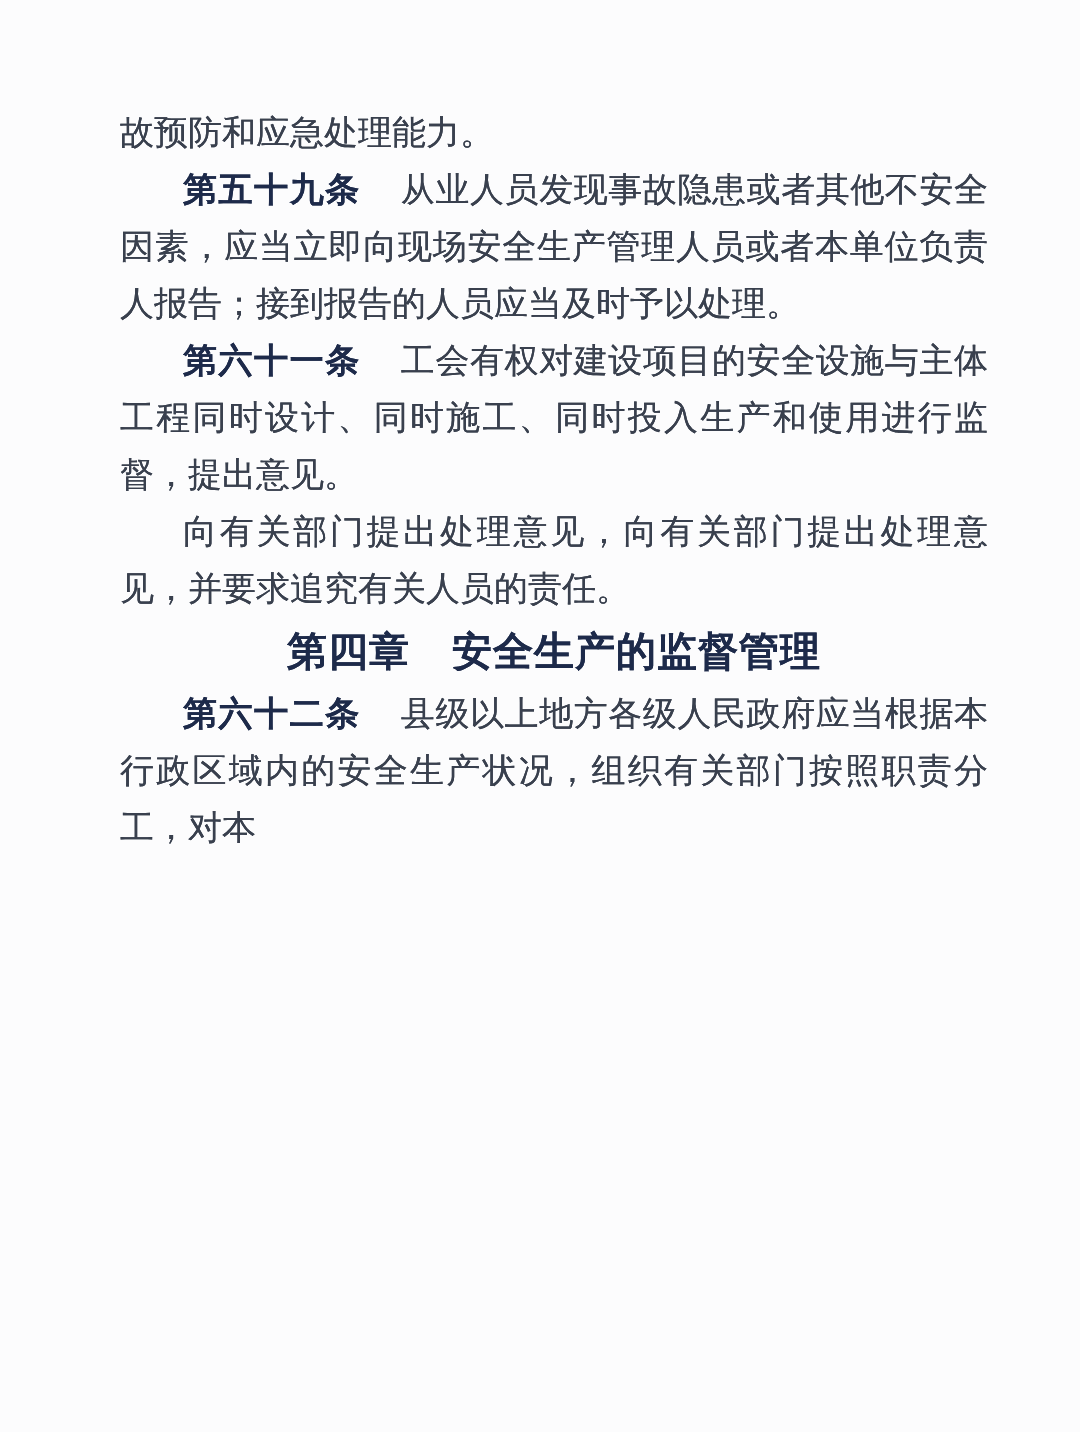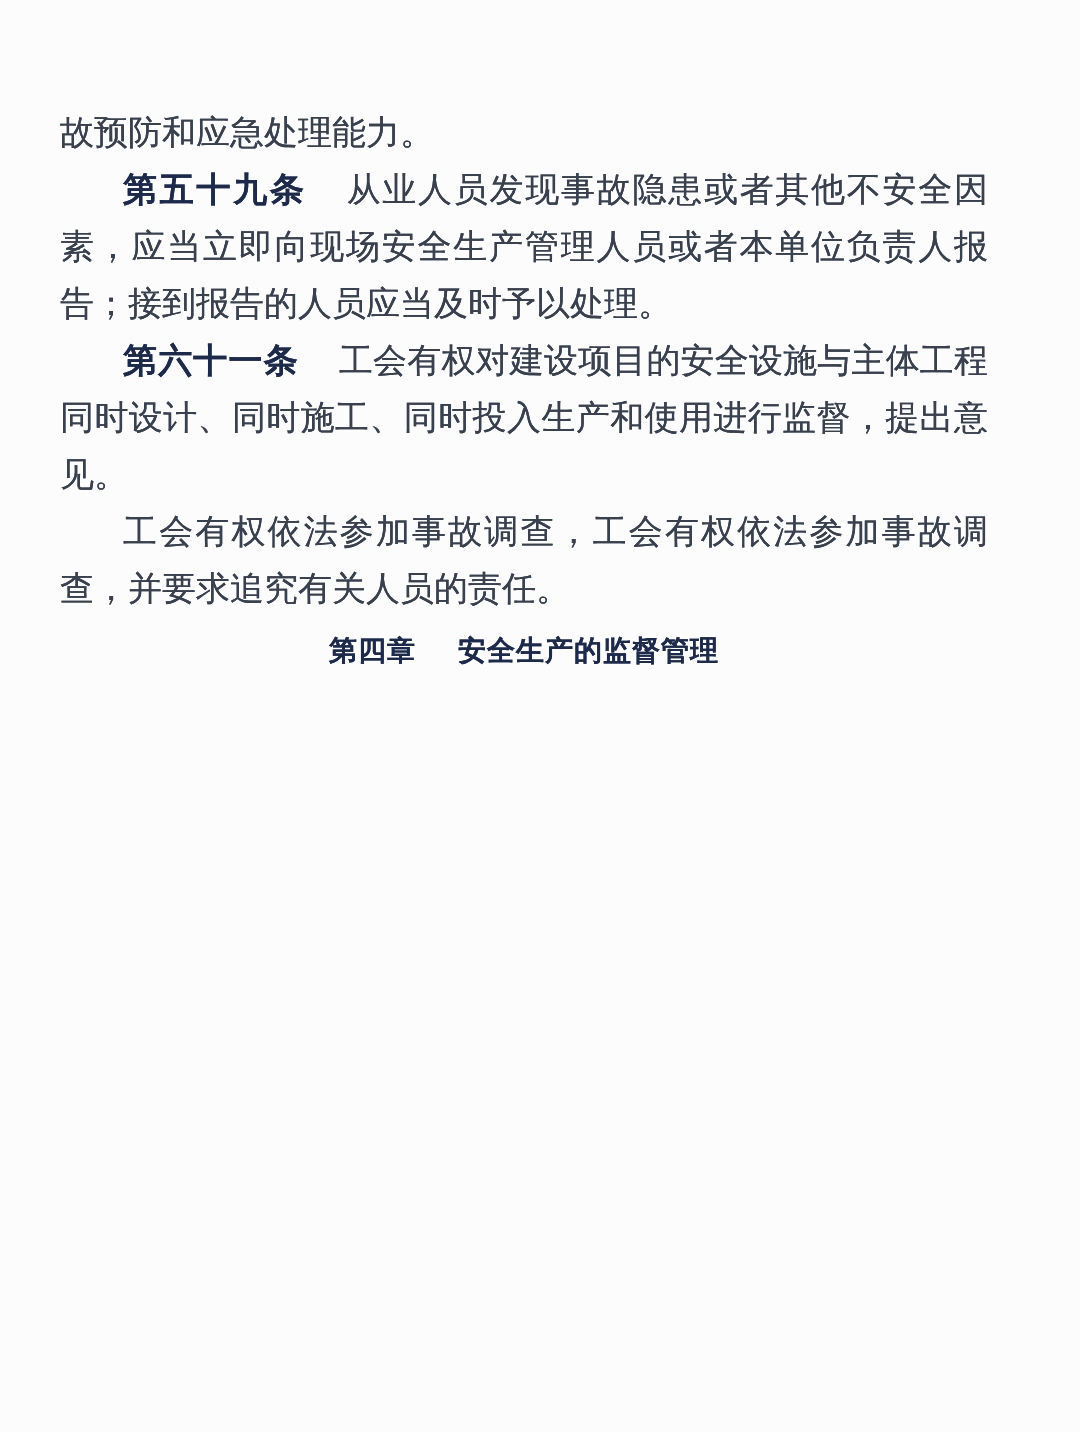--- a/index.html
+++ b/index.html
@@ -9,21 +9,21 @@
   body {
     width: 1080px;
     height: 1432px;
     background: var(--bg, #fcfcfd);
     overflow: hidden;
   }
   .page {
     box-sizing: border-box;
     width: 1080px;
     height: 1432px;
-    padding: 104px 92px 0 60px;
+    padding: 104px 92px 0 120px;
     font-family: "Liberation Serif", "DejaVu Serif", serif;
     font-size: 34px;
     line-height: 57px;
     color: var(--text-color, #39404e);
     text-align: justify;
     text-justify: inter-ideograph;
     text-shadow: 0 0 0.6px currentColor;
   }
   .page p {
     margin: 0;
@@ -37,21 +37,21 @@
     color: var(--heading-color, #1d2a4a);
     margin-right: 40px;
     letter-spacing: 1px;
   }
   .chapter {
     font-family: "Liberation Sans", "DejaVu Sans", sans-serif;
     font-weight: 700;
     color: var(--heading-color, #1d2a4a);
     text-align: center;
     text-indent: 0;
-    font-size: 28px;
+    font-size: 40px;
     line-height: 62px;
     margin: 3px 0 !important;
     letter-spacing: 1px;
   }
   .chapter-gap {
     display: inline-block;
     width: 42px;
   }
 </style>
 </head>
@@ -59,19 +59,20 @@
 
 <div class="page">
 
   <p>故预防和应急处理能力。</p>
 
   <p class="indent"><span class="art-num">第五十九条</span><span>从业人员发现事故隐患或者其他不安全因素，应当立即向现场安全生产管理人员或者本单位负责人报告；接到报告的人员应当及时予以处理。</span></p>
 
   <p class="indent"><span class="art-num">第六十一条</span><span>工会有权对建设项目的安全设施与主体工程同时设计、同时施工、同时投入生产和使用进行监督，提出意见。</span></p>
 
 
-  <p class="indent">工会有权依法参加事故调查，工会有权依法参加事故调查，并要求追究有关人员的责任。</p>
+  <p class="indent">向有关部门提出处理意见，向有关部门提出处理意见，并要求追究有关人员的责任。</p>
 
 
   <p class="chapter"><span>第四章</span><span class="chapter-gap"></span><span>安全生产的监督管理</span></p>
 
+  <p class="indent"><span class="art-num">第六十二条</span><span>县级以上地方各级人民政府应当根据本行政区域内的安全生产状况，组织有关部门按照职责分工，对本</span></p>
 
 </div>
 
 </body></html>

